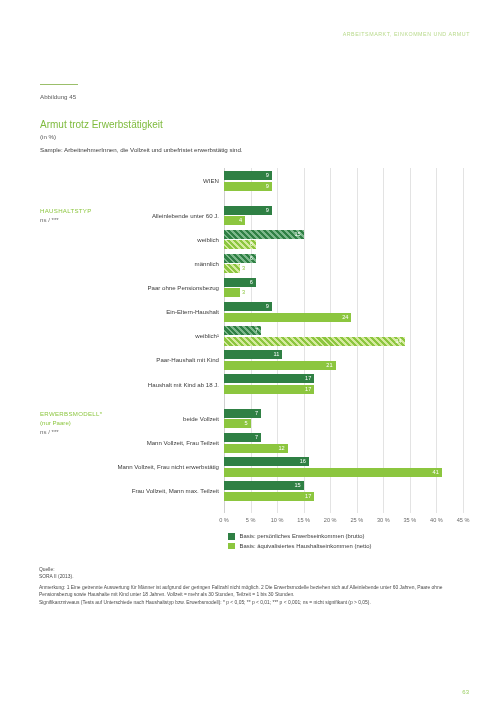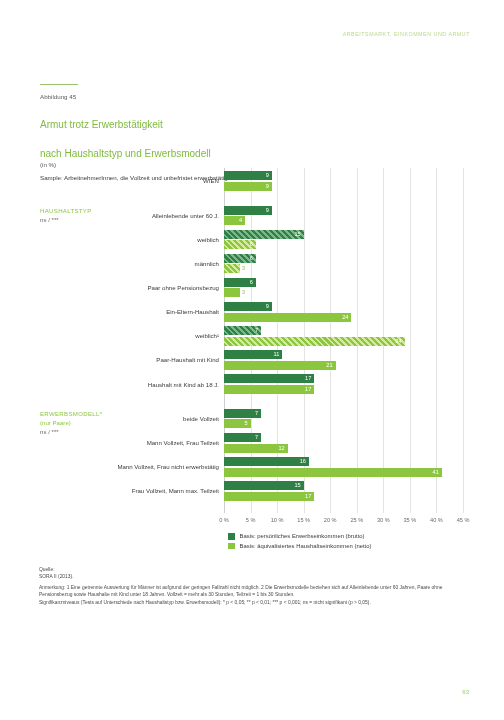--- a/index.html
+++ b/index.html
@@ -88,21 +88,20 @@
 <body>
 
 <div class="page">
 
   <div class="running-head">Arbeitsmarkt, Einkommen und Armut</div>
 
   <div class="title-block">
     <div class="rule"></div>
     <div class="fig-no">Abbildung 45</div>
     <div class="fig-title">Armut trotz Erwerbstätigkeit</div>
-    <div class="fig-title">nach Haushaltstyp und Erwerbsmodell</div>
     <div class="fig-unit">(in %)</div>
     <div class="fig-sample">Sample: ArbeitnehmerInnen, die Vollzeit und unbefristet erwerbstätig sind.</div>
   </div>
 
   <div class="chart">
     <div class="plot" id="plot">
       <div class="gridwrap" id="gridwrap">
           <div class="gline zero" style="left: 0px;"></div>
           <div class="gline" style="left: 26.5556px;"></div>
           <div class="gline" style="left: 53.1111px;"></div>

